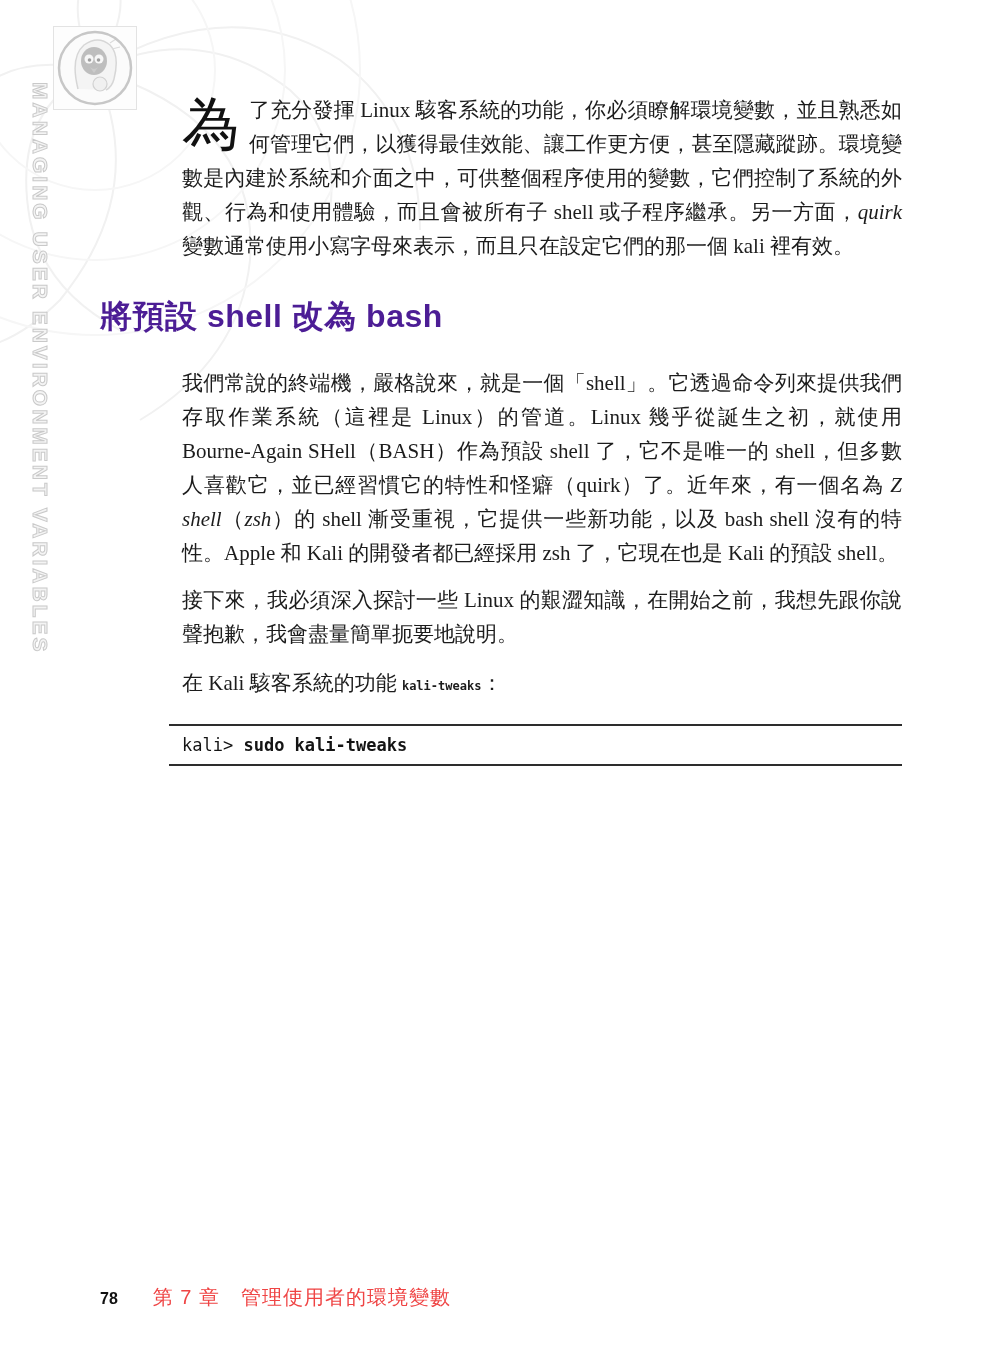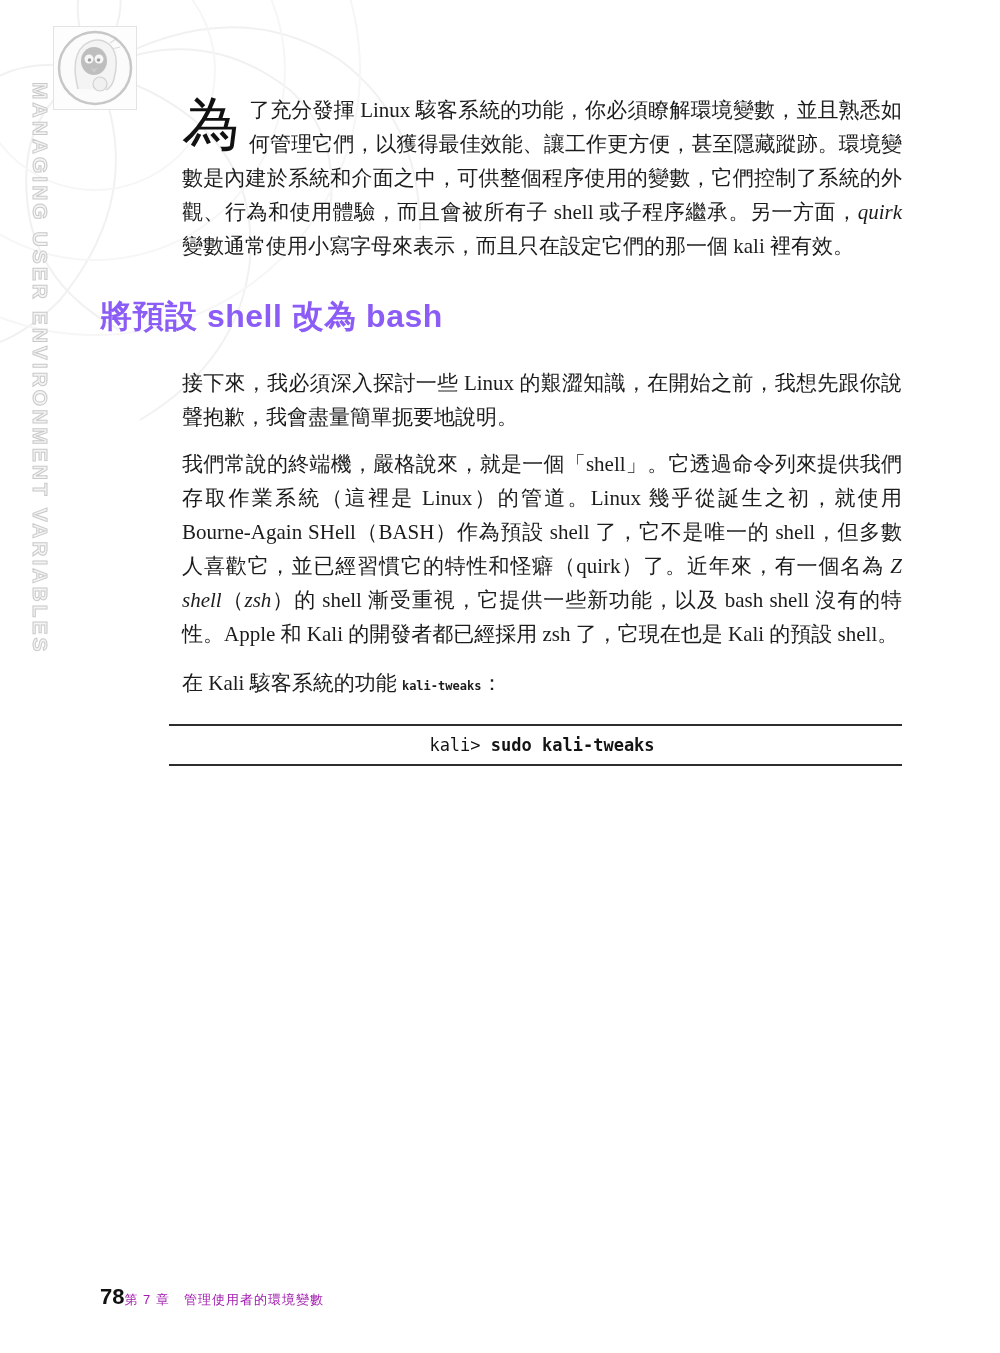--- a/index.html
+++ b/index.html
@@ -76,52 +76,52 @@
     line-height: 58px;
     padding: 3px 9px 0 0;
     color: #111;
   }
   .heading {
     margin: 32px 0 27px -82px;
     font-family: "Liberation Sans", "DejaVu Sans", sans-serif;
     font-weight: 700;
     font-size: 32px;
     letter-spacing: 0.5px;
-    color: #8b5cf6;
+    color: #4c1d95;
   }
   .para.cmd-intro { margin-top: 15px; }
   .codeblock {
     margin: 21px 0 0 -13px;
     border-top: 2px solid #2d2d2d;
     border-bottom: 2px solid #2d2d2d;
     padding: 9px 0 9px 13px;
     font-family: "DejaVu Sans Mono", "Liberation Mono", monospace;
     font-size: 17px;
     color: #141414;
-    text-align: center;
   }
   .codeblock .cmd { font-weight: 700; }
   
   .footer {
     position: absolute;
     left: 100px;
     top: 1284px;
     display: flex;
     align-items: baseline;
     font-family: "Liberation Sans", "DejaVu Sans", sans-serif;
   }
   .footer .pagenum {
     font-weight: 700;
-    font-size: 22px;
+    font-size: 16px;
     color: #111;
   }
   .footer .chapter {
-    font-size: 13px;
+    margin-left: 35px;
+    font-size: 20px;
     letter-spacing: 1px;
-    color: #a21caf;
+    color: #ef4444;
   }
 </style>
 </head>
 <body>
 
 <div class="page">
 
   <svg class="swirl" width="450" height="450" viewBox="0 0 450 450" fill="none">
     <g stroke="#f1f1f1" stroke-width="2" fill="none">
       <path d="M 95 70 Q 200 20 290 90 Q 340 135 330 210"></path>
@@ -161,23 +161,23 @@
 
   <main class="content">
 
     <p class="para">
       <span class="dropcap">為</span><span><span>了充分發揮 Linux 駭客系統的功能，你必須瞭解環境變數，並且熟悉如何管理它們，以獲得最佳效能、讓工作更方便，甚至隱藏蹤跡。環境變數是內建於系統和介面之中，可供整個程序使用的變數，它們控制了系統的外觀、行為和使用體驗，而且會被所有子 shell 或子程序繼承。另一方面，</span><em>quirk</em><span> 變數通常使用小寫字母來表示，而且只在設定它們的那一個 kali 裡有效。</span></span>
     </p>
 
 
     <h1 class="heading">將預設 shell 改為 bash</h1>
 
+    <p class="para"><span>我們常說的終端機，嚴格說來，就是一個「shell」。它透過命令列來提供我們存取作業系統（這裡是 Linux）的管道。Linux 幾乎從誕生之初，就使用 Bourne-Again SHell（BASH）作為預設 shell 了，它不是唯一的 shell，但多數人喜歡它，並已經習慣它的特性和怪癖（quirk）了。近年來，有一個名為 </span><em>Z shell</em><span>（</span><em>zsh</em><span>）的 shell 漸受重視，它提供一些新功能，以及 bash shell 沒有的特性。Apple 和 Kali 的開發者都已經採用 zsh 了，它現在也是 Kali 的預設 shell。</span></p>
+
     <p class="para"><span>接下來，我必須深入探討一些 Linux 的艱澀知識，在開始之前，我想先跟你說聲抱歉，我會盡量簡單扼要地說明。</span></p>
-
-    <p class="para"><span>我們常說的終端機，嚴格說來，就是一個「shell」。它透過命令列來提供我們存取作業系統（這裡是 Linux）的管道。Linux 幾乎從誕生之初，就使用 Bourne-Again SHell（BASH）作為預設 shell 了，它不是唯一的 shell，但多數人喜歡它，並已經習慣它的特性和怪癖（quirk）了。近年來，有一個名為 </span><em>Z shell</em><span>（</span><em>zsh</em><span>）的 shell 漸受重視，它提供一些新功能，以及 bash shell 沒有的特性。Apple 和 Kali 的開發者都已經採用 zsh 了，它現在也是 Kali 的預設 shell。</span></p>
 
 
     <p class="para cmd-intro"><span>在 Kali 駭客系統的功能 </span><code class="mb">kali-tweaks</code><span>：</span></p>
 
     <div class="codeblock">
       <span class="prompt">kali&gt;</span>
       <span class="cmd">sudo kali-tweaks</span>
     </div>
 
   </main>

